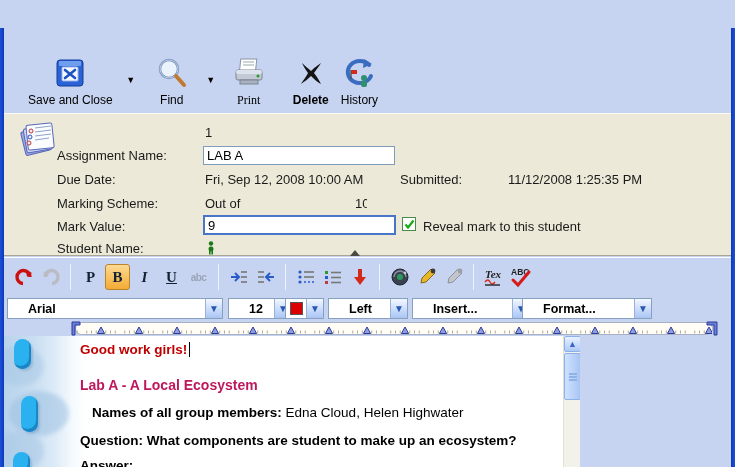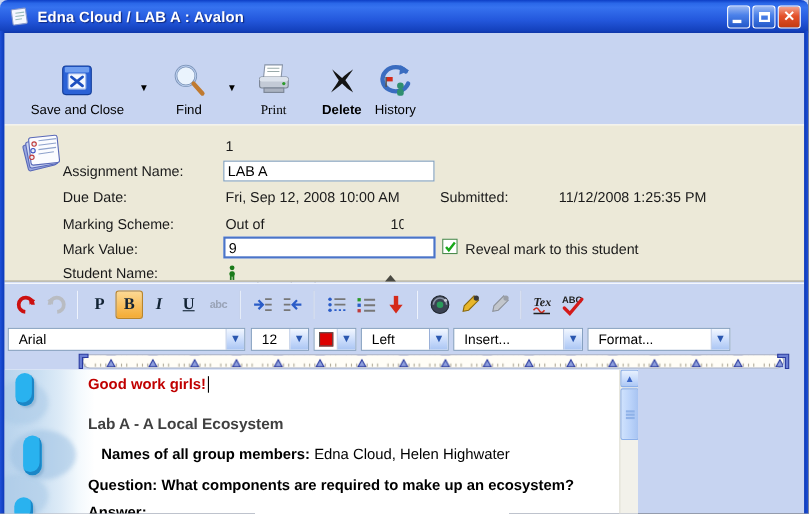--- a/index.html
+++ b/index.html
@@ -54,21 +54,21 @@
   .fmt1{position:absolute;left:4px;top:257px;width:727px;height:39px;background:#c7d4f1;
     border-top:1px solid #fff;display:flex;align-items:center;padding-left:6px;}
   .fmt-btn{width:25px;height:26px;display:flex;align-items:center;justify-content:center;
     font-size:15px;font-weight:bold;color:#123;cursor:pointer;border-radius:3px;margin:0 1px;}
   .fmt-btn.active{background:linear-gradient(180deg,#fcd994 0%,#f4ab33 100%);border:1px solid #b9852b;}
   .fmt-sep{width:1px;height:26px;background:#93a4c9;border-right:1px solid #eef3fd;margin:0 6px;}
   .disabled-txt{color:#9aa4b8;font-size:10px;font-weight:bold;letter-spacing:-0.5px;}
   .fmt2{position:absolute;left:4px;top:296px;width:727px;height:25px;background:#c7d4f1;}
   .combo{position:absolute;top:2px;height:21px;background:#fff;border:1px solid #86a0c0;
     display:flex;align-items:center;font-size:12.5px;color:#000;cursor:pointer;}
-  .combo .cv{flex:1;padding:0 9px;white-space:nowrap;overflow:hidden;}
+  .combo .cv{flex:1;padding:0 20px;white-space:nowrap;overflow:hidden;font-weight:bold;}
   .combo .ca{width:17px;height:100%;border-left:1px solid #9ab0d8;border-radius:0 1px 1px 0;
     background:linear-gradient(180deg,#f2f7ff 0%,#cadcfb 55%,#aac5f3 100%);
     display:flex;align-items:center;justify-content:center;color:#2a57b0;font-size:10px;}
   .swatch{width:13px;height:13px;margin-left:4px;border:1px solid #555;}
   
   .ruler-row{position:absolute;left:4px;top:321px;width:727px;height:15px;background:#c7d4f1;}
   .ruler-bar{position:absolute;left:71px;top:1px;width:638px;height:13px;background:#fffdf6;
     border:1px solid #a8b0c4;border-radius:7px;}
   
   .content{position:absolute;left:4px;top:336px;width:576px;height:131px;background:#fff;overflow:hidden;}
@@ -87,40 +87,20 @@
   .scroll-thumb{position:absolute;left:0;top:17px;width:17px;height:47px;border:1px solid #8cb0ea;border-radius:2px;
     background:linear-gradient(90deg,#cfe2fd 0%,#bcd4fa 50%,#a8c4f2 100%);cursor:grab;}
   .thumb-grip{position:absolute;left:4px;top:19px;width:8px;height:1.5px;background:#8fb2e8;box-shadow:0 3px 0 #8fb2e8,0 6px 0 #8fb2e8;}
   .clip10{display:inline-block;width:12px;overflow:hidden;vertical-align:bottom;}
 </style>
 </head>
 <body>
 
 <div class="window">
 
-  <div class="titlebar">
-    <svg class="title-icon" viewBox="0 0 20 18">
-      <rect x="3" y="2" width="13" height="14" rx="1" fill="#f4f6ff" stroke="#8899cc" transform="rotate(-8 10 9)"></rect>
-      <line x1="6" y1="6" x2="14" y2="5" stroke="#9bb" stroke-width="1"></line>
-      <line x1="6" y1="9" x2="14" y2="8" stroke="#9bb" stroke-width="1"></line>
-      <line x1="6" y1="12" x2="12" y2="11" stroke="#9bb" stroke-width="1"></line>
-    </svg>
-    <span class="title-text">Edna Cloud / LAB A : Avalon</span>
-    <div class="title-buttons">
-      <div class="tb-btn">
-          <div class="glyph-min"></div>
-        </div>
-      <div class="tb-btn">
-          <div class="glyph-max"></div>
-        </div>
-      <div class="tb-btn close-b">
-          <div class="glyph-close">✕</div>
-        </div>
-    </div>
-  </div>
 
   <div class="edge edge-l"></div>
   <div class="edge edge-r"></div>
 
 
   <div class="toolbar">
     <div class="tool" style="margin-left:24px;">
       <div class="ic">
         <svg width="32" height="30" viewBox="0 0 32 30">
           <rect x="3" y="2" width="26" height="26" rx="3" fill="#2b62d6" stroke="#123d9a"></rect>
@@ -331,37 +311,37 @@
         <path d="M4 14 L9 19 L20 6" fill="none" stroke="#d41a1a" stroke-width="3" stroke-linecap="round"></path>
       </svg>
     </div>
   </div>
 
   <div class="fmt2">
     <div class="combo" style="left:3px;width:216px;">
       <span class="cv">Arial</span>
       <span class="ca">▼</span>
     </div>
-    <div class="combo" style="left:224px;width:53px;justify-content:center;">
+    <div class="combo" style="left:224px;width:64px;justify-content:center;">
       <span class="cv">12</span>
       <span class="ca">▼</span>
     </div>
     <div class="combo" style="left:281px;width:39px;">
       <span class="swatch" style="background:#dd0000;"></span>
       <span class="ca" style="margin-left:auto;">▼</span>
     </div>
     <div class="combo" style="left:324px;width:80px;">
       <span class="cv">Left</span>
       <span class="ca">▼</span>
     </div>
     <div class="combo" style="left:408px;width:118px;">
       <span class="cv">Insert...</span>
       <span class="ca">▼</span>
     </div>
-    <div class="combo" style="left:530px;width:130px;">
+    <div class="combo" style="left:518px;width:130px;">
       <span class="cv">Format...</span>
       <span class="ca">▼</span>
     </div>
   </div>
 
   <div class="ruler-row">
     <div class="ruler-bar">
       <svg width="636" height="11" style="display:block;">
         <defs>
           <pattern id="rt" width="38" height="11" patternUnits="userSpaceOnUse" x="6">
@@ -389,26 +369,26 @@
     <div class="stationery">
       <div class="blob" style="left:-10px;top:10px;width:50px;height:40px;"></div>
       <div class="blob" style="left:5px;top:55px;width:60px;height:45px;background:#9cc0e2;"></div>
       <div class="blob" style="left:-15px;top:95px;width:55px;height:40px;"></div>
       <div class="capsule" style="left:10px;top:3px;height:30px;"></div>
       <div class="capsule" style="left:17px;top:60px;height:36px;"></div>
       <div class="capsule" style="left:9px;top:116px;height:22px;"></div>
     </div>
 
     <div class="doc-line" style="top:6px;color:#c00000;"><span>Good work girls!</span><span class="caret"></span></div>
-    <div class="doc-line" style="top:41px;color:#404040;font-size:14px;">Lab A - A Local Ecosystem</div>
+    <div class="doc-line" style="top:41px;color:#be185d;font-size:14px;">Lab A - A Local Ecosystem</div>
     <div class="doc-line" style="top:69px;padding-left:12px;">
       <span>Names of all group members:</span>
       <span style="font-weight:normal;">Edna Cloud, Helen Highwater</span>
     </div>
-    <div class="doc-line" style="top:97px;">Question: What components are required to make up an ecosystem?</div>
+    <div class="doc-line" style="top:97px;">Question: What components are student to make up an ecosystem?</div>
     <div class="doc-line" style="top:122px;">Answer:</div>
 
     <div class="vscroll">
       <div class="scroll-up">
           <span>▲</span>
         </div>
       <div class="scroll-thumb">
           <div class="thumb-grip"></div>
         </div>
     </div>

